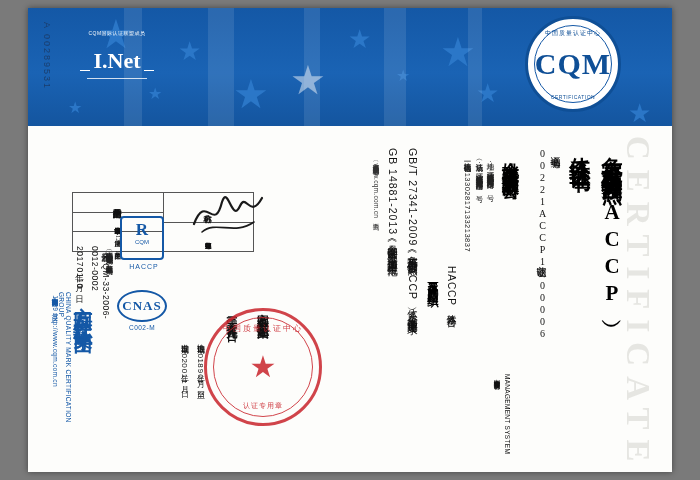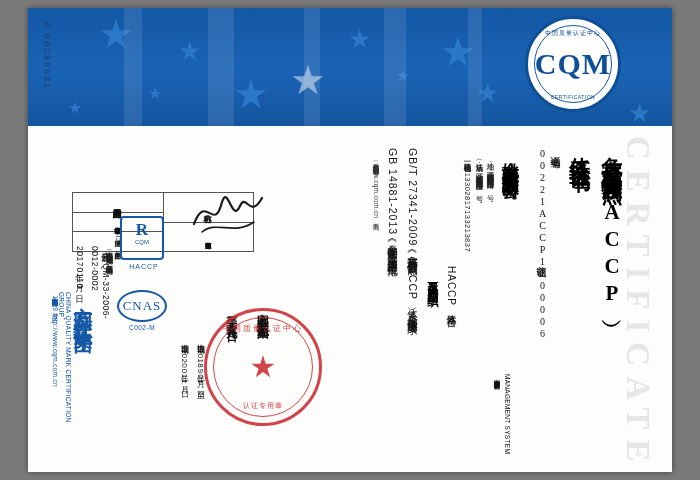--- a/index.html
+++ b/index.html
@@ -239,21 +239,21 @@
   .haccp-logo .c{font-size:6px;line-height:7px;}
   .haccp-logo .lbl{
     position:absolute;left:-2px;bottom:-12px;width:48px;font-size:7px;color:#1458a6;letter-spacing:1px;
   }
   .cnas{
     position:absolute;left:86px;top:282px;width:56px;height:52px;text-align:center;color:#1458a6;
   }
   .cnas .ellipse{
     width:46px;height:28px;margin:0 auto;border:2px solid #1458a6;border-radius:50%;
     display:flex;align-items:center;justify-content:center;
-    font-family:"Liberation Serif",serif;font-weight:normal;font-size:13px;letter-spacing:1px;
+    font-family:"Liberation Serif",serif;font-weight:bold;font-size:13px;letter-spacing:1px;
   }
   .cnas .sub{font-size:6.5px;margin-top:2px;letter-spacing:.5px;}
   .cnas-en{
     position:absolute;left:464px;top:366px;height:90px;font-size:6.5px;color:#111;letter-spacing:.3px;
   }
   .cnas-en2{
     position:absolute;left:476px;top:366px;height:90px;font-size:6.5px;color:#111;letter-spacing:.3px;
   }
   
   .brand{
@@ -292,20 +292,27 @@
         <span class="star sm" style="left:40px;top:92px;">★</span>
         <span class="star" style="left:600px;top:92px;">★</span>
         <span class="star sm" style="left:560px;top:16px;">★</span>
       </div>
       <div class="stripe" style="left:96px;width:18px;"></div>
       <div class="stripe" style="left:180px;width:26px;"></div>
       <div class="stripe" style="left:276px;width:16px;"></div>
       <div class="stripe" style="left:356px;width:22px;"></div>
       <div class="stripe" style="left:440px;width:14px;"></div>
 
+      <div class="inet">
+        <div class="tiny">CQM国际认证联盟成员</div>
+        <div class="main">I.Net</div>
+        <div class="rule"></div>
+        <div class="dashl"></div>
+        <div class="dashr"></div>
+      </div>
 
       <div class="cqm">
         <div class="ring"></div>
         <div class="arc-top">中国质量认证中心</div>
         <div class="letters">CQM</div>
         <div class="arc-bot">CERTIFICATION</div>
       </div>
     </div>
 
     <div class="serial vert-rl">A 00289531</div>

